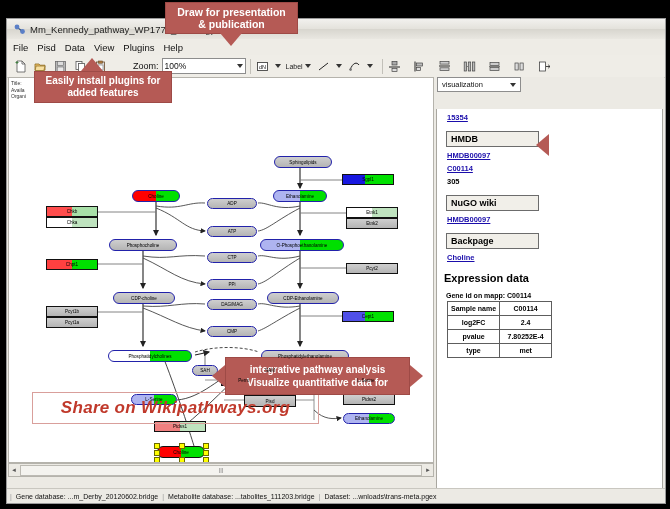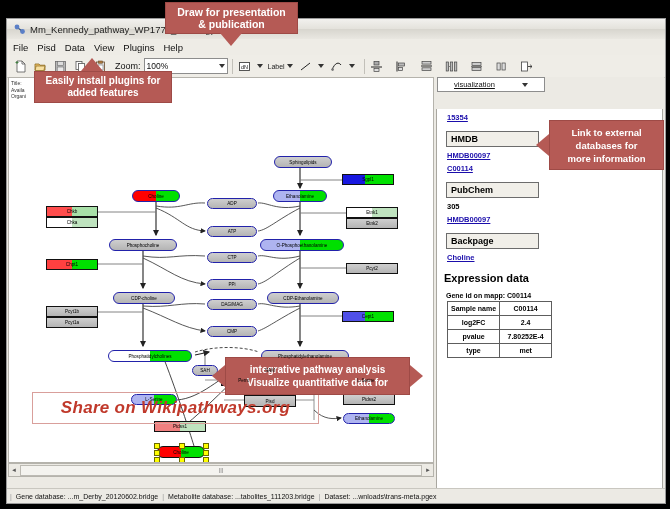--- a/index.html
+++ b/index.html
@@ -19,36 +19,36 @@
   
   .menubar{position:absolute;left:0;top:20px;width:658px;height:16px;background:#eeece6;
     border-bottom:1px solid #d6d4cd;display:flex;align-items:center;padding-left:6px;}
   .menubar .mi{font-size:9.5px;color:#111;margin-right:9px;cursor:default;}
 
   
   .toolbar{position:absolute;left:0;top:36px;width:658px;height:22px;background:#efedE7;
     border-bottom:1px solid #cfcdc6;display:flex;align-items:center;padding-left:5px;}
   .tbtn{width:16px;height:16px;margin-right:4px;display:flex;align-items:center;justify-content:center;}
   .tbtn svg{display:block;}
-  .zoomlabel{font-size:9px;color:#111;margin:0 3px 0 3px;}
+  .zoomlabel{font-size:9px;color:#111;margin:0 3px 0 21px;}
   .zoombox{width:78px;height:14px;background:#fff;border:1px solid #8d8d8d;font-size:8.5px;
      display:flex;align-items:center;justify-content:space-between;padding:0 2px;color:#111;}
   .caret{width:0;height:0;border-left:3px solid transparent;border-right:3px solid transparent;border-top:4px solid #333;}
   .dd{display:flex;align-items:center;margin-right:5px;}
   .ddlabel{font-size:7px;color:#222;margin-right:2px;}
   .sep{width:1px;height:15px;background:#c2c0b9;margin:0 4px;}
 
   
   .canvas{position:absolute;left:1px;top:58px;width:424px;height:384px;background:#fff;border:1px solid #b5b3ac;overflow:hidden;}
   .metalabels{position:absolute;left:2px;top:2px;font-size:5px;color:#333;line-height:6.5px;}
 
   
   .rightpanel{position:absolute;left:427px;top:58px;width:230px;height:420px;background:#eceae4;}
   .viscombo{position:absolute;left:3px;top:0px;width:74px;height:13px;background:#fff;border:1px solid #8d8d8d;
-    display:flex;align-items:center;justify-content:space-between;padding:0 16px;font-size:7.5px;color:#111;text-decoration:underline;}
+    display:flex;align-items:center;justify-content:space-between;padding:0 4px;font-size:7.5px;color:#111;}
   .tabstrip{position:absolute;left:2px;top:18px;width:226px;height:14px;display:flex;align-items:flex-end;border-bottom:1px solid #9b9991;}
   .tab{font-size:7.5px;color:#111;padding:2px 4px 1px 4px;border:1px solid #a9a7a0;border-bottom:none;background:#e3e1da;margin-right:1px;line-height:9px;}
   .tab.active{background:#f6f5f1;position:relative;top:0px;padding-bottom:2px;}
   .panelbody{position:absolute;left:2px;top:32px;width:225px;height:385px;background:#fff;border:1px solid #a9a7a0;border-top:none;overflow:hidden;}
   .dbbox{margin:9px 0 0 9px;width:93px;border:1px solid #6c6c6c;background:#f1efe9;
       font-size:9px;font-weight:bold;color:#000;padding:2px 4px;box-sizing:border-box;}
   .dblink{margin:4px 0 0 10px;font-size:7.5px;color:#1a0dab;text-decoration:underline;font-weight:bold;}
   .dbplain{margin:4px 0 0 10px;font-size:7.5px;color:#000;font-weight:bold;}
   .exprhead{margin:10px 0 0 7px;font-size:11px;font-weight:bold;color:#000;}
   .geneline{margin:8px 0 2px 9px;font-size:7px;font-weight:bold;color:#000;}
@@ -457,23 +457,23 @@
 
 
       <div class="panelbody">
         <div class="dblink">15354</div>
 
         <div class="dbbox">HMDB</div>
         <div class="dblink">HMDB00097</div>
 
         <div class="dblink">C00114</div>
 
-        <div class="dbbox">PubChem</div>
         <div class="dbplain">305</div>
 
+        <div class="dbbox">NuGO wiki</div>
         <div class="dblink">HMDB00097</div>
 
         <div class="dbbox">Backpage</div>
         <div class="dblink">Choline</div>
 
         <div class="exprhead">Expression data</div>
         <div class="geneline">Gene id on mapp: C00114</div>
 
         <table class="expr">
           <tbody>
@@ -513,25 +513,20 @@
     <span>&amp; publication</span>
   </div>
   <div class="arrow-down" style="left:220px;top:33px;"></div>
 
   <div class="callout" style="left:34px;top:71px;width:138px;height:32px;font-size:10px;flex-direction:column;">
     <span>Easily install plugins for</span>
     <span>added features</span>
   </div>
   <div class="arrow-up" style="left:81px;top:58px;"></div>
 
-  <div class="callout" style="left:549px;top:120px;width:115px;height:50px;font-size:9.5px;flex-direction:column;line-height:13px;">
-    <span>Link  to external</span>
-    <span>databases  for</span>
-    <span>more information</span>
-  </div>
   <div class="arrow-left" style="left:536px;top:134px;"></div>
 
   <div class="callout" style="left:225px;top:357px;width:185px;height:38px;font-size:10px;flex-direction:column;line-height:13px;">
     <span>integrative pathway analysis</span>
     <span>Visualize quantitative data  for</span>
   </div>
   <div class="arrow-left" style="left:212px;top:365px;"></div>
   <div class="arrow-right" style="left:410px;top:365px;"></div>
 </div>
 

